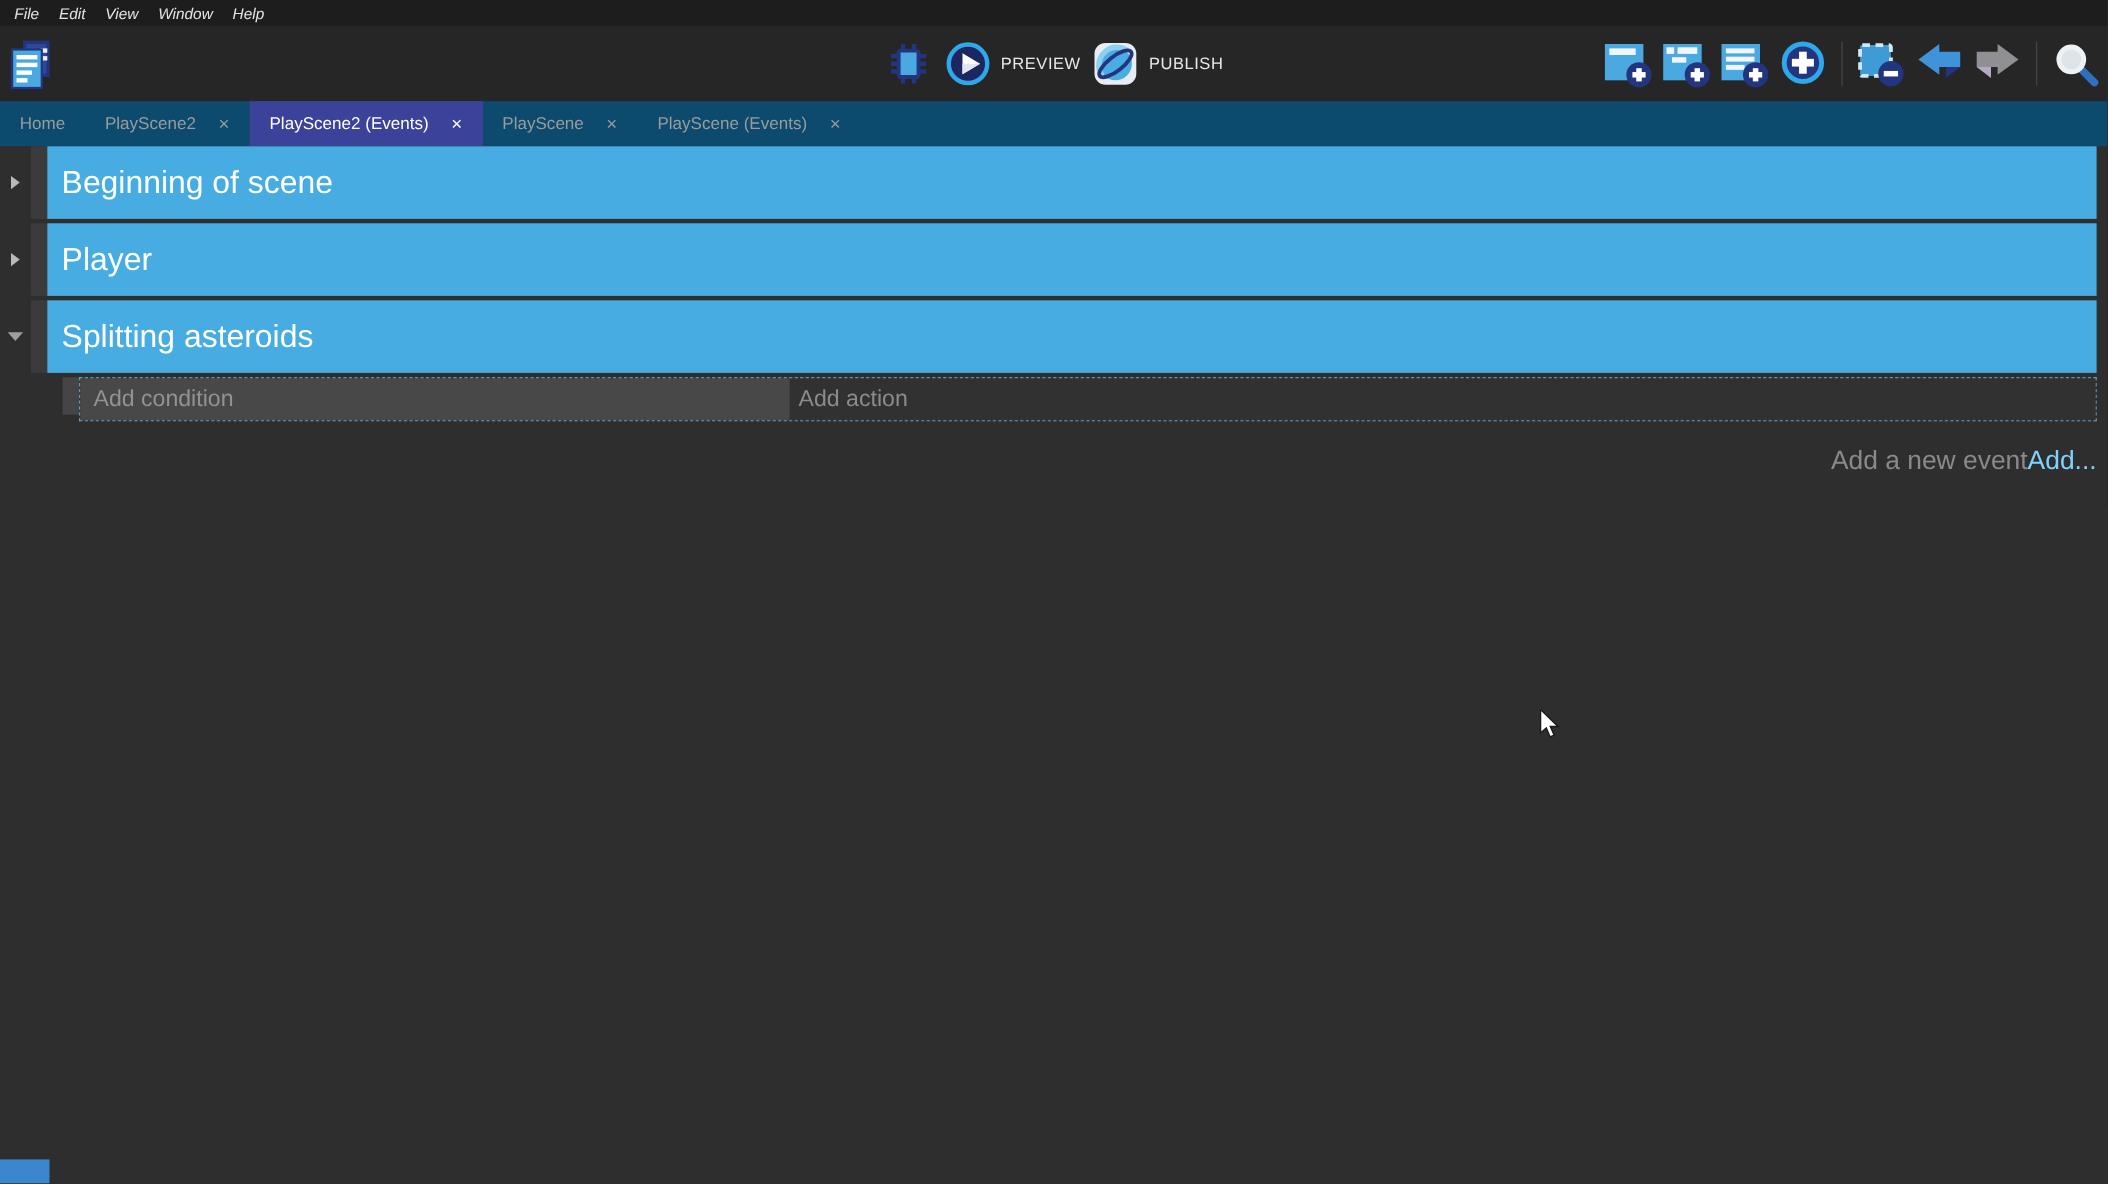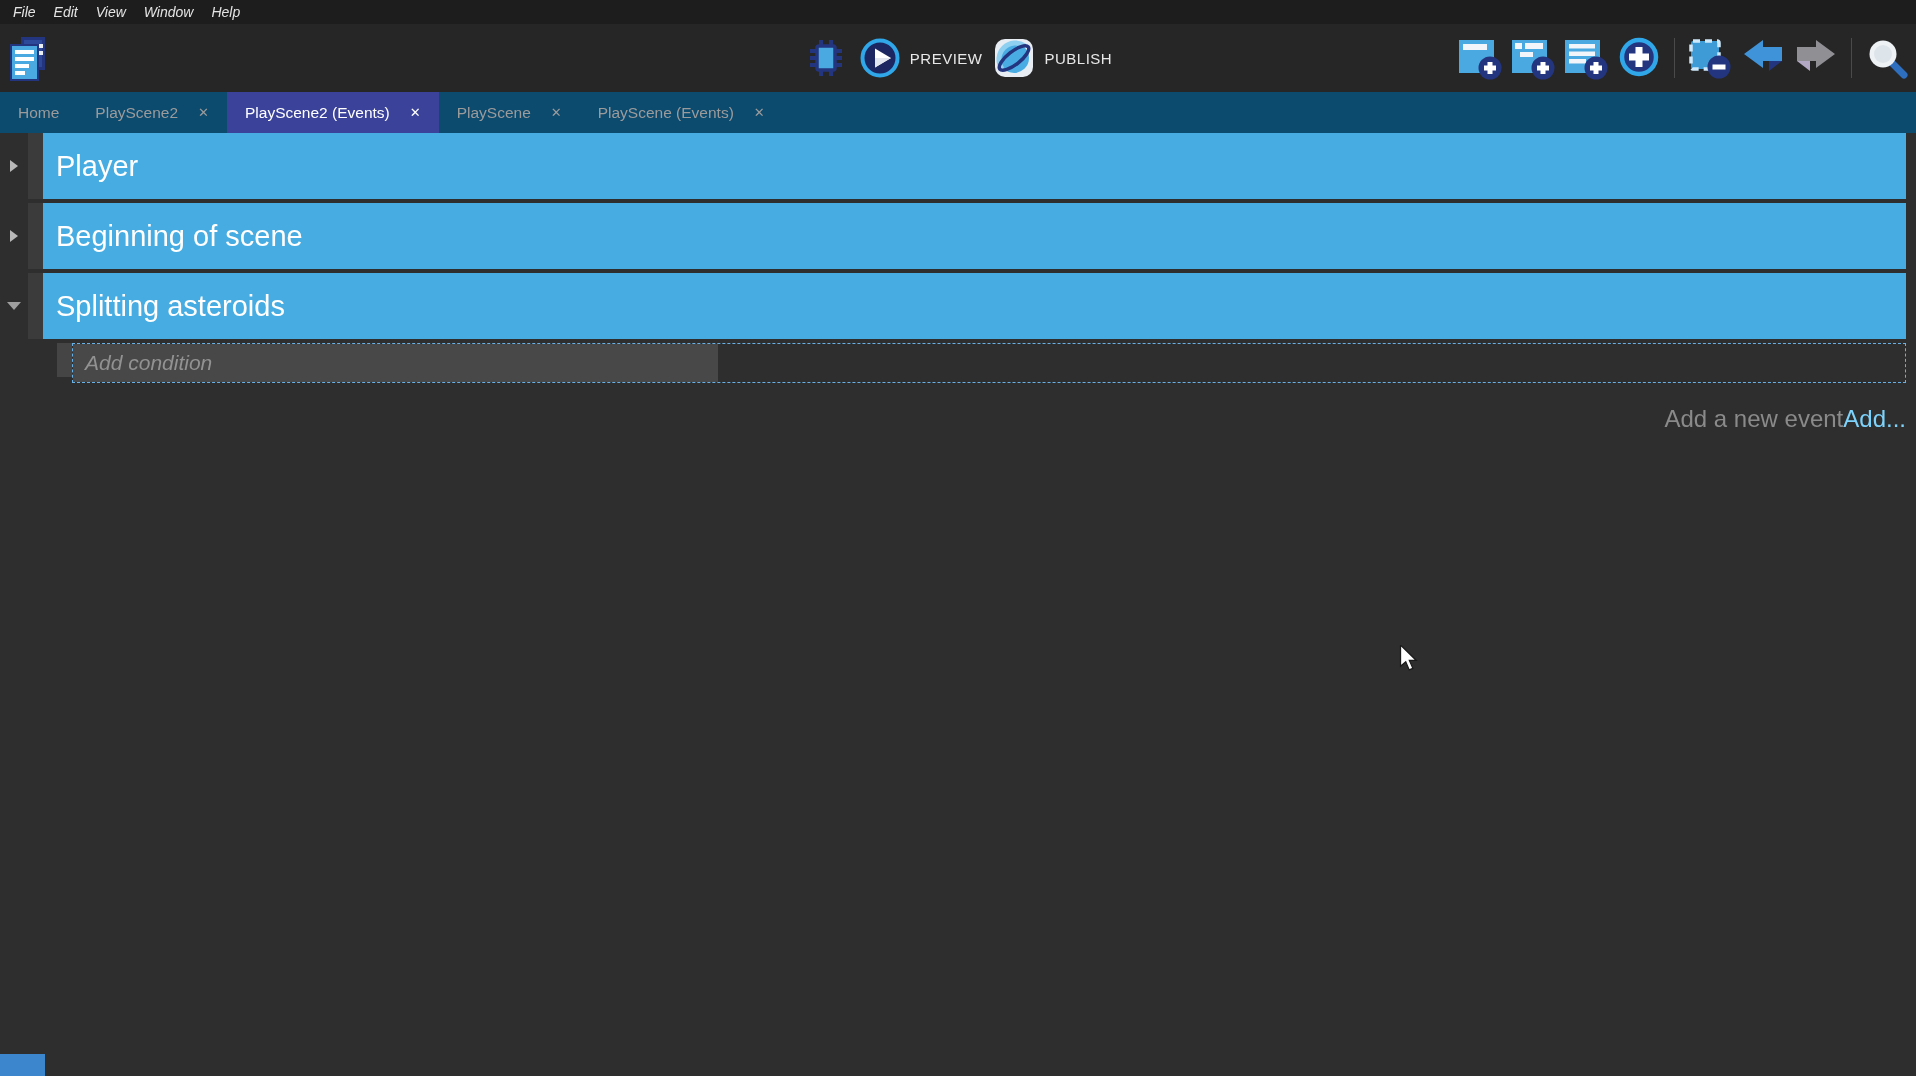--- a/index.html
+++ b/index.html
@@ -37,21 +37,21 @@
   .event-row { display:flex; height:66px; margin-bottom:4px; position:relative; }
   .row-arrowzone { width:28px; display:flex; align-items:center; justify-content:center; }
   .tri-right { width:0; height:0; border-top:6px solid transparent; border-bottom:6px solid transparent;
                border-left:8px solid #b9b9b9; }
   .tri-down { width:0; height:0; border-left:7px solid transparent; border-right:7px solid transparent;
               border-top:8px solid #9f9f9f; }
   .row-handle { width:15px; background:#3b3b3b; }
   .row-bar { flex:1; margin-right:10px; background:#47ace1; display:flex; align-items:center;
              padding-left:13px; color:#ffffff; font-size:29px; font-weight:400; cursor:pointer; }
 
-  .empty-event { display:flex; margin:1px 10px 0 57px; align-items:flex-start;font-style:italic; }
+  .empty-event { display:flex; margin:1px 10px 0 57px; align-items:flex-start; }
   .indent-block { width:15px; height:34px; background:#454545; }
   .dashed-box { flex:1; display:flex; height:40px; border:1px dashed #69b1e4; }
   .cond-cell { width:645px; background:#484848; color:#929292; font-size:21px;
                display:flex; align-items:center; padding-left:12px; cursor:text; }
   .action-cell { flex:1; background:#313131; color:#8b8b8b; font-size:21px;
                  display:flex; align-items:center; padding-left:8px; cursor:text; }
 
   .sheet-footer { display:flex; justify-content:flex-end; align-items:center;
                   margin-top:18px; padding:0 10px 0 40px; height:36px; }
   .add-new-event { color:#8a8a8a; font-size:24px; cursor:pointer; }
@@ -244,43 +244,44 @@
     </div>
   </div>
 
   <div class="sheet">
 
     <div class="event-row">
       <div class="row-arrowzone">
         <div class="tri-right"></div>
       </div>
       <div class="row-handle"></div>
-      <div class="row-bar">Player</div>
+      <div class="row-bar">Beginning of scene</div>
     </div>
 
     <div class="event-row">
       <div class="row-arrowzone">
         <div class="tri-right"></div>
       </div>
       <div class="row-handle"></div>
-      <div class="row-bar">Beginning of scene</div>
+      <div class="row-bar">Player</div>
     </div>
 
     <div class="event-row">
       <div class="row-arrowzone">
         <div class="tri-down"></div>
       </div>
       <div class="row-handle"></div>
       <div class="row-bar">Splitting asteroids</div>
     </div>
 
     <div class="empty-event">
       <div class="indent-block"></div>
       <div class="dashed-box">
         <div class="cond-cell">Add condition</div>
+        <div class="action-cell">Add action</div>
       </div>
     </div>
 
     <div class="sheet-footer">
       <span class="add-new-event">Add a new event</span>
       <span class="add-more">Add...</span>
     </div>
   </div>
 
   <div class="cursor">

